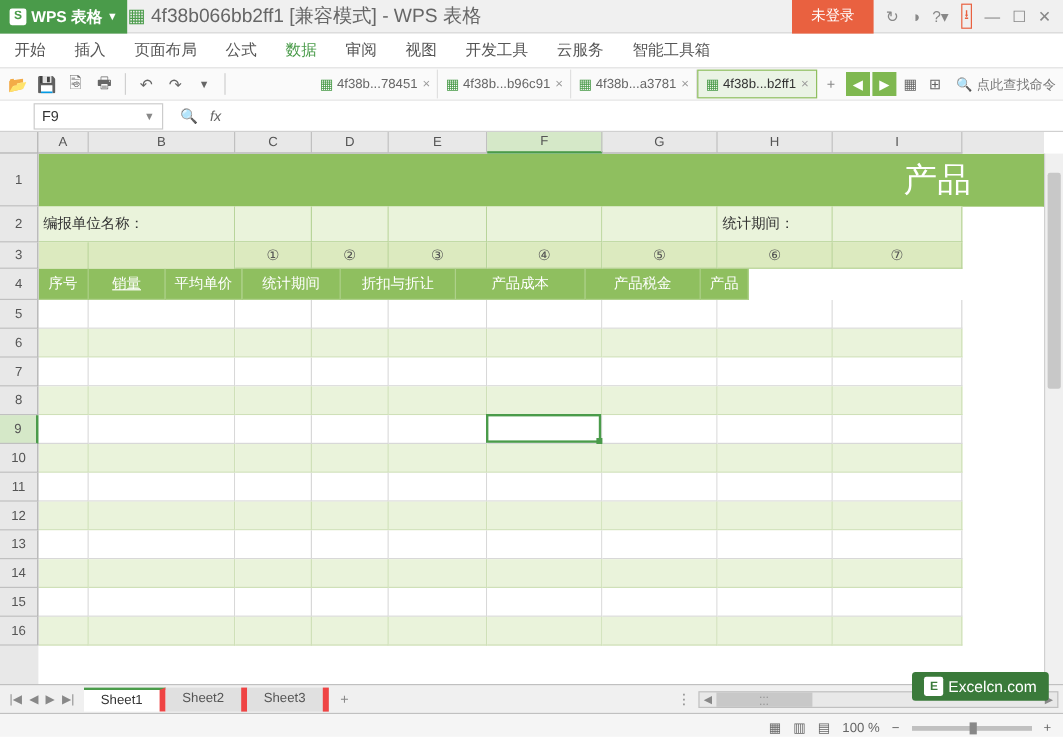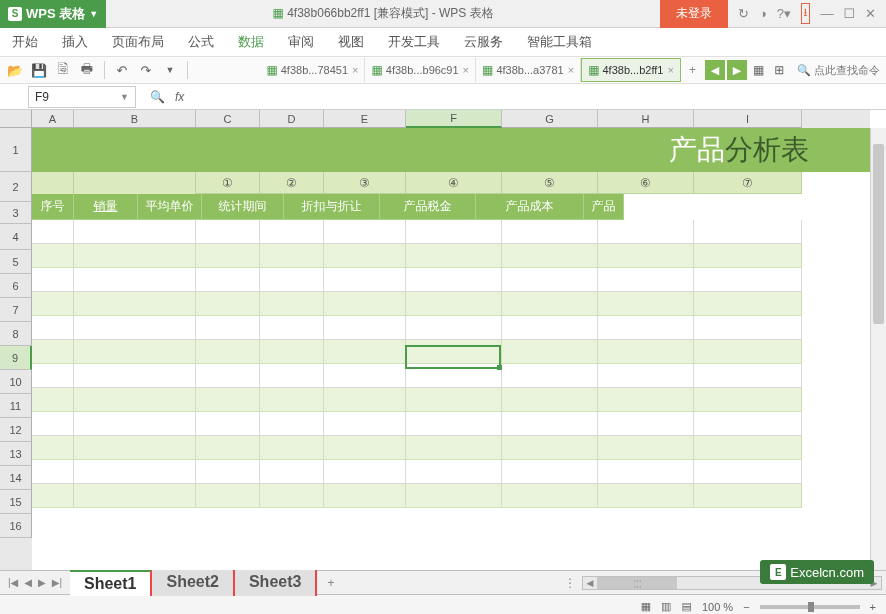--- a/index.html
+++ b/index.html
@@ -1,20 +1,20 @@
 <!DOCTYPE html>
 <html><head>
 <meta charset="utf-8">
 <style>
 * { margin: 0; padding: 0; box-sizing: border-box; font-family: "Microsoft YaHei", sans-serif; }
 body { width: 886px; height: 614px; background: #fff; overflow: hidden; position: relative; font-size: 12px; color: #333; }
 .titlebar { height: 28px; background: #f0f0f0; display: flex; align-items: center; border-bottom: 1px solid #d0d0d0; }
 .app-badge { background: #4a9b4a; color: #fff; padding: 0 8px; height: 28px; display: flex; align-items: center; font-weight: bold; font-size: 13px; }
 .app-badge .s-icon { background: #fff; color: #4a9b4a; width: 14px; height: 14px; border-radius: 2px; display: inline-flex; align-items: center; justify-content: center; font-size: 10px; margin-right: 4px; font-weight: bold; }
-.title-center { flex: 1; text-align: center; color: #666; font-size: 12px; }
+.title-center { flex: 1; color: #666; font-size: 16px; }
 .title-center .doc-icon { color: #4a9b4a; }
 .login-btn { background: #e96140; color: #fff; padding: 0 16px; height: 28px; display: flex; align-items: center; }
 .title-icons { display: flex; align-items: center; gap: 10px; padding: 0 10px; color: #888; }
 .title-icons span { cursor: pointer; font-size: 13px; }
 .menubar { height: 28px; display: flex; align-items: center; padding: 0 12px; gap: 24px; background: #fff; }
 .menubar span { color: #555; cursor: pointer; font-size: 13px; }
 .menubar span.active { color: #4a9b4a; }
 .toolbar { height: 28px; display: flex; align-items: center; background: #fafafa; border-top: 1px solid #e0e0e0; border-bottom: 1px solid #e0e0e0; padding: 0 6px; gap: 6px; }
 .tool-ico { width: 18px; height: 18px; display: inline-flex; align-items: center; justify-content: center; color: #666; cursor: pointer; font-size: 13px; }
 .tool-sep { width: 1px; height: 18px; background: #d0d0d0; margin: 0 2px; }
@@ -55,21 +55,21 @@
 .data-row.even .cell { background: #eaf3db; border-color: #cfe0b8; }
 .data-row.odd .cell { background: #fff; border-color: #d8d8d8; }
 .active-cell { position: absolute; border: 2px solid #4a9b4a; pointer-events: none; z-index: 5; }
 .active-cell::after { content: ""; position: absolute; right: -3px; bottom: -3px; width: 5px; height: 5px; background: #4a9b4a; }
 .vscroll { position: absolute; right: 0; top: 18px; width: 16px; bottom: 0; background: #f0f0f0; border-left: 1px solid #d0d0d0; }
 .vthumb { position: absolute; left: 2px; right: 2px; top: 16px; height: 180px; background: #c8c8c8; border-radius: 2px; }
 .sheetbar { height: 24px; display: flex; align-items: center; border-top: 1px solid #c0c0c0; background: #f0f0f0; }
 .sheet-nav { display: flex; gap: 2px; padding: 0 6px; }
 .sheet-nav span { color: #888; cursor: pointer; font-size: 10px; padding: 2px; }
 .sheet-tabs { display: flex; }
-.sheet-tab { padding: 3px 14px; border-right: 2px solid #ef4444; background: #e0e0e0; cursor: pointer; font-size: 16px; color: #555; font-weight: bold; }
+.sheet-tab { padding: 3px 14px; border-right: 5px solid #ef4444; background: #e0e0e0; cursor: pointer; font-size: 11px; color: #555; }
 .sheet-tab.active { background: #fff; border-top: 2px solid #4a9b4a; color: #333; }
 .add-sheet { padding: 3px 10px; color: #888; cursor: pointer; }
 .hscroll-area { flex: 1; display: flex; align-items: center; justify-content: flex-end; padding-right: 4px; }
 .hscroll { width: 300px; height: 14px; background: #e8e8e8; border: 1px solid #c0c0c0; position: relative; display: flex; align-items: center; }
 .hscroll .arr { width: 14px; text-align: center; color: #888; font-size: 9px; }
 .hscroll .track { flex: 1; position: relative; height: 100%; }
 .hscroll .thumb { position: absolute; left: 0; top: 0; width: 80px; height: 100%; background: #c8c8c8; }
 .hscroll .thumb::after { content: "⋮⋮"; position: absolute; left: 50%; top: 50%; transform: translate(-50%,-50%) rotate(90deg); color: #888; font-size: 8px; letter-spacing: -2px; }
 .statusbar { height: 24px; display: flex; align-items: center; justify-content: flex-end; padding: 0 10px; gap: 10px; border-top: 1px solid #c0c0c0; background: #f5f5f5; font-size: 11px; color: #666; }
 .zoom-slider { width: 100px; height: 4px; background: #c0c0c0; position: relative; }
@@ -198,45 +198,54 @@
       <div class="row-h" style="height: 24px;">13</div>
       <div class="row-h" style="height: 24px;">14</div>
       <div class="row-h" style="height: 24px;">15</div>
       <div class="row-h" style="height: 24px;">16</div>
     </div>
   <div class="cells" id="cells">
 
     <div class="row title-row">
       <div class="title-cell">
         <span class="t1">产品</span>
-          <span class="t2">分析表</span>
-      </div>
-    </div>
-
+      </div>
+    </div>
+
+    <div class="row info-row" id="row2">
+        <div class="cell" style="width: 164px;">编报单位名称：</div>
+        <div class="cell" style="width: 64px;"></div>
+        <div class="cell" style="width: 64px;"></div>
+        <div class="cell" style="width: 82px;"></div>
+        <div class="cell" style="width: 96px;"></div>
+        <div class="cell" style="width: 96px;"></div>
+        <div class="cell" style="width: 96px;">统计期间：</div>
+        <div class="cell" style="width: 108px;"></div>
+      </div>
 
     <div class="row hdr-row" id="row3">
         <div class="cell" style="width: 42px; border-bottom: none;"></div>
         <div class="cell" style="width: 122px; border-bottom: none;"></div>
         <div class="cell" style="width: 64px;">①</div>
         <div class="cell" style="width: 64px;">②</div>
         <div class="cell" style="width: 82px;">③</div>
         <div class="cell" style="width: 96px;">④</div>
         <div class="cell" style="width: 96px;">⑤</div>
         <div class="cell" style="width: 96px;">⑥</div>
         <div class="cell" style="width: 108px;">⑦</div>
       </div>
 
     <div class="row hdr2-row" id="row4">
         <div class="cell" style="width: 42px;">序号</div>
         <div class="cell" style="width: 64px; text-decoration: underline;">销量</div>
         <div class="cell" style="width: 64px;">平均单价</div>
         <div class="cell" style="width: 82px;">统计期间</div>
         <div class="cell" style="width: 96px;">折扣与折让</div>
+        <div class="cell" style="width: 108px;">产品成本</div>
         <div class="cell" style="width: 96px;">产品税金</div>
-        <div class="cell" style="width: 108px;">产品成本</div>
         <div class="cell" style="width: 40px;">产品</div>
       </div>
 
     <div id="datarows">
         <div class="row data-row odd">
           <div class="cell" style="width: 42px;"></div>
           <div class="cell" style="width: 122px;"></div>
           <div class="cell" style="width: 64px;"></div>
           <div class="cell" style="width: 64px;"></div>
           <div class="cell" style="width: 82px;"></div>

